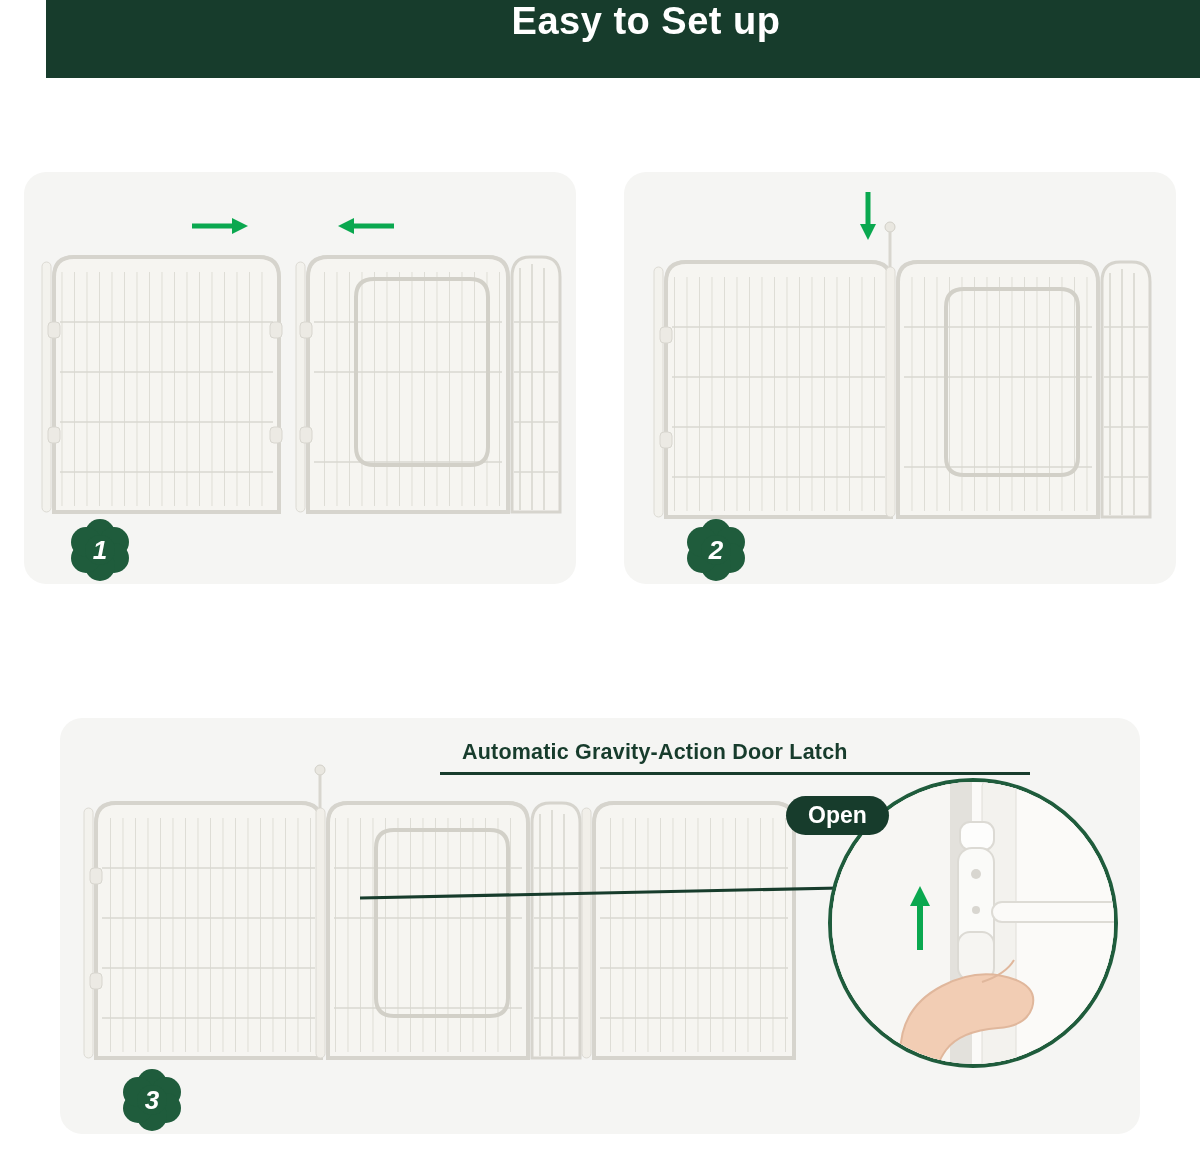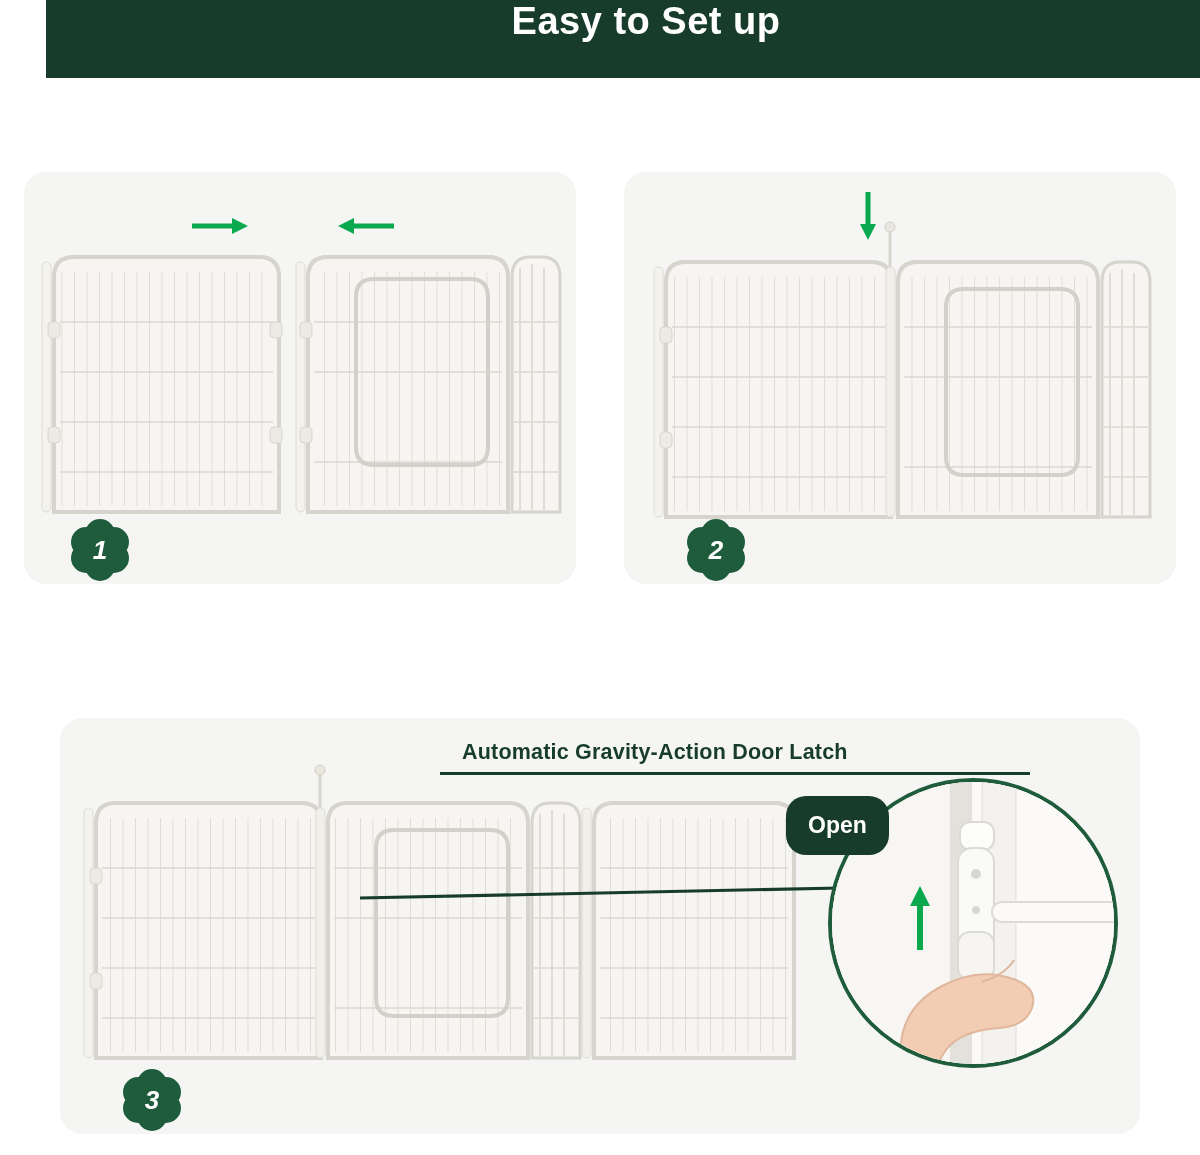--- a/index.html
+++ b/index.html
@@ -112,21 +112,21 @@
     background: #e9e9e7;
   }
   .open-pill {
     position: absolute;
     left: 786px;
     top: 796px;
     background: #173c2c;
     color: #ffffff;
     font-size: 23px;
     font-weight: bold;
-    padding: 16px 22px;
+    padding: 6px 22px;
     border-radius: 20px;
     z-index: 5;
   }
 </style>
 </head>
 <body>
 
 <div class="header">
   <div class="header-title">Easy to Set up</div>
 </div>

